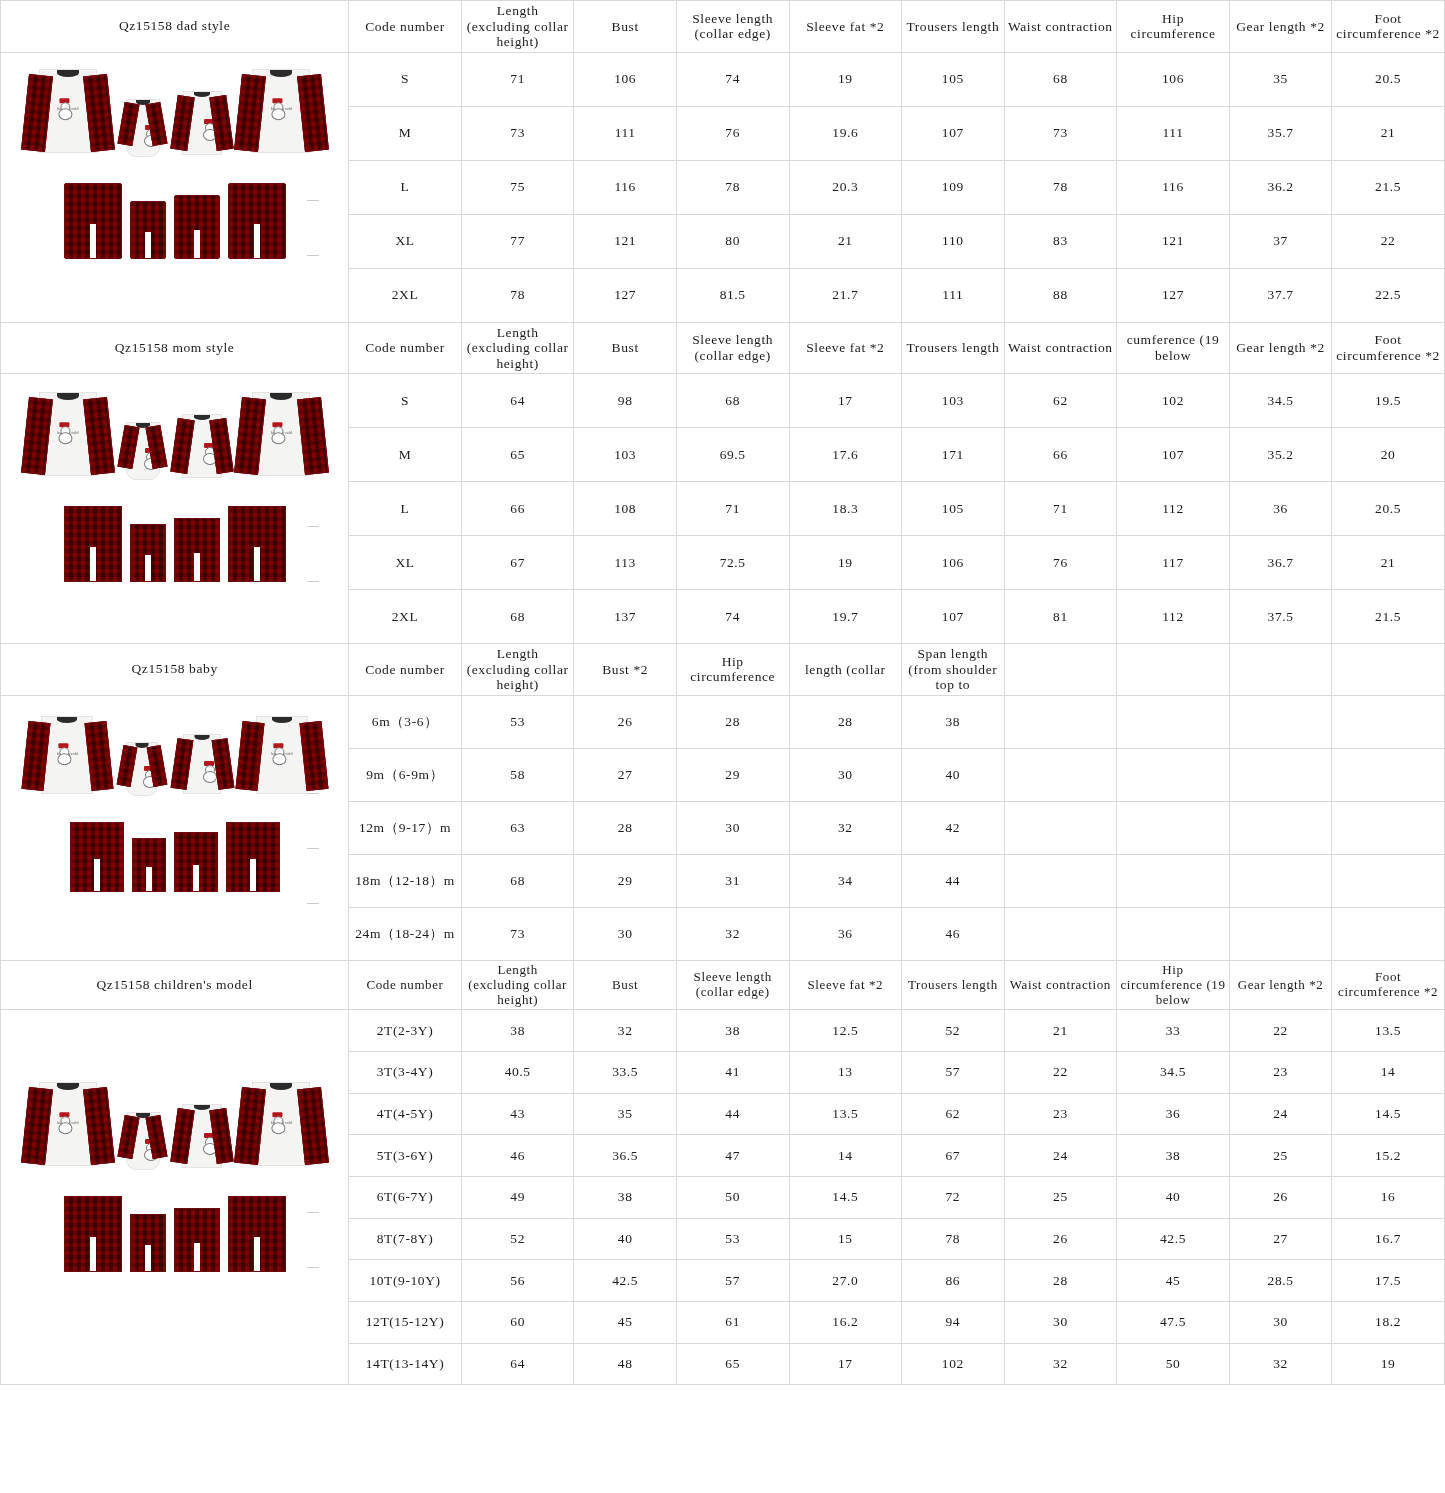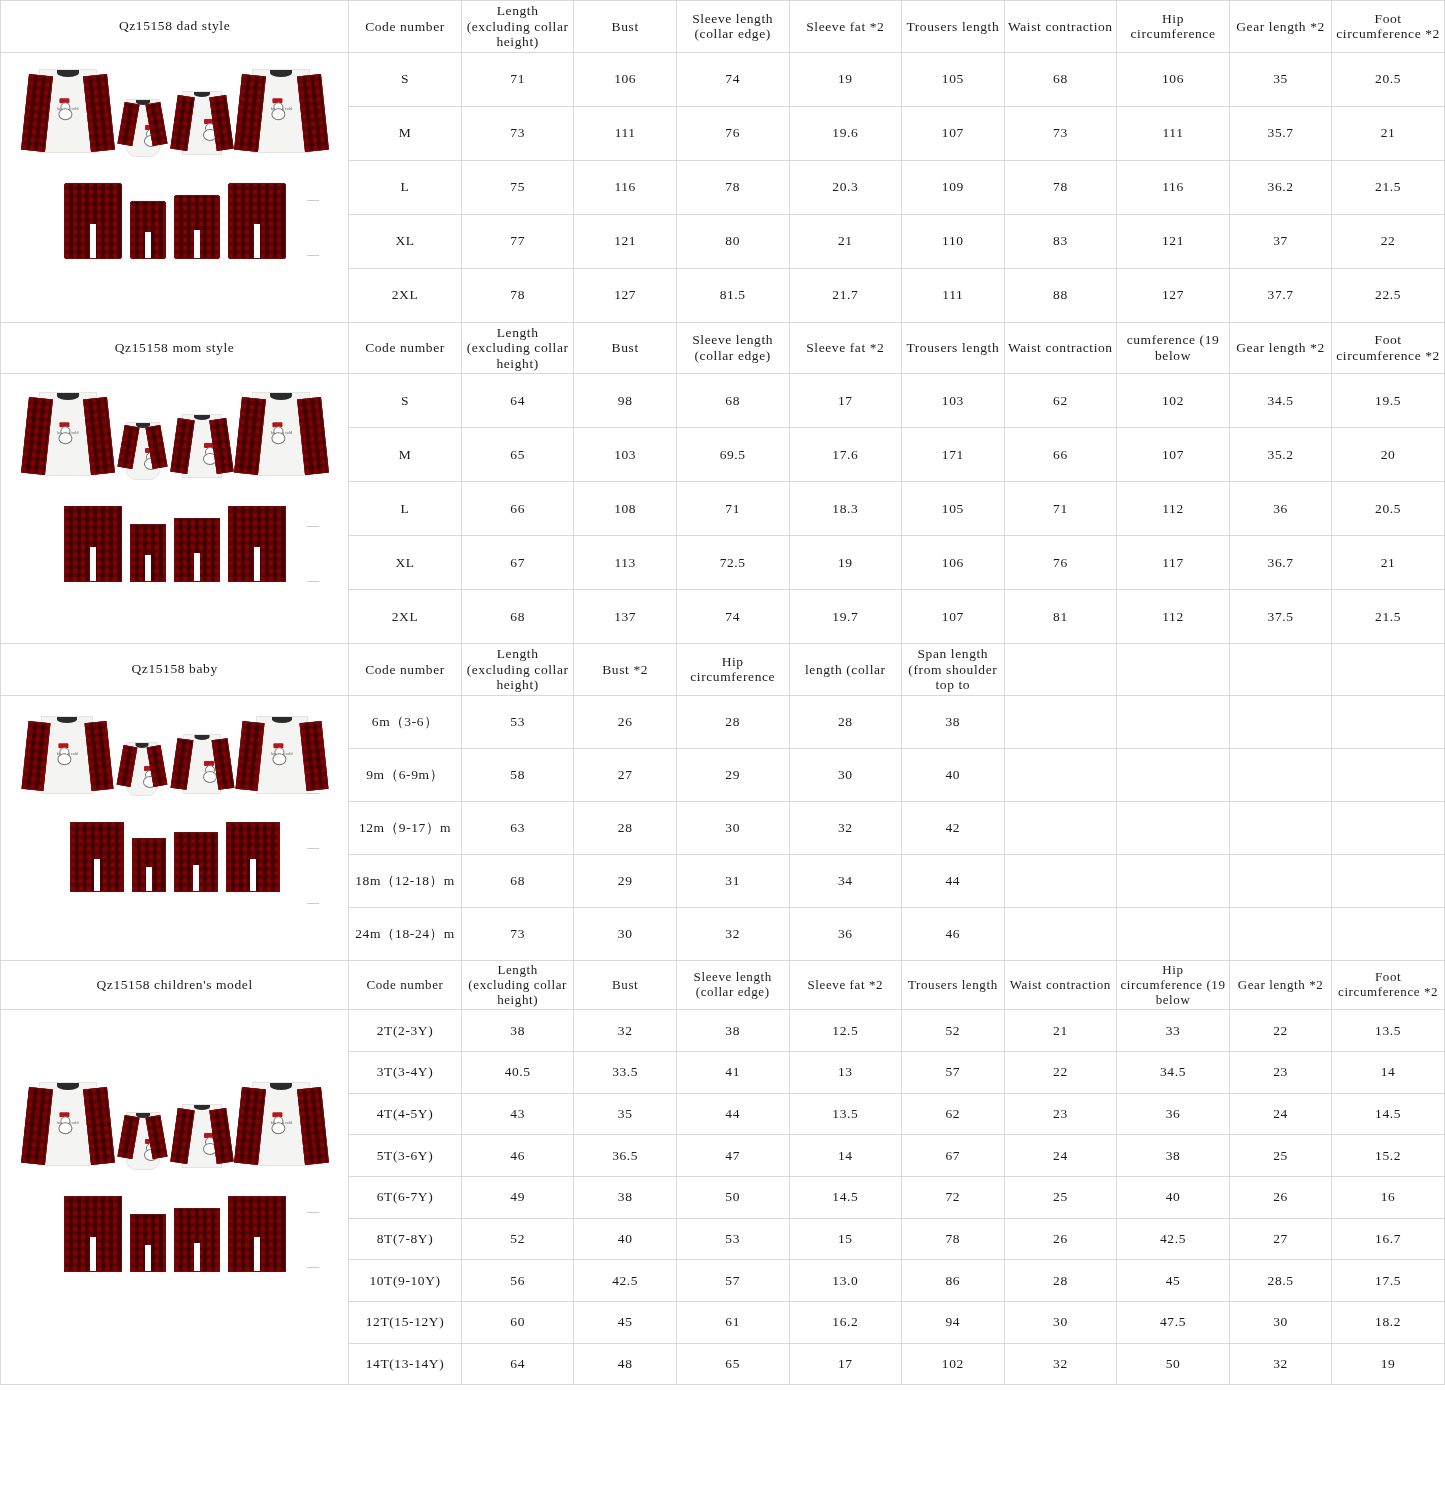--- a/index.html
+++ b/index.html
@@ -727,21 +727,21 @@
       <td>26</td>
       <td>42.5</td>
       <td>27</td>
       <td>16.7</td>
     </tr>
     <tr>
       <td>10T(9-10Y)</td>
       <td>56</td>
       <td>42.5</td>
       <td>57</td>
-      <td>13.0</td>
+      <td>27.0</td>
       <td>86</td>
       <td>28</td>
       <td>45</td>
       <td>28.5</td>
       <td>17.5</td>
     </tr>
     <tr>
       <td>12T(15-12Y)</td>
       <td>60</td>
       <td>45</td>

